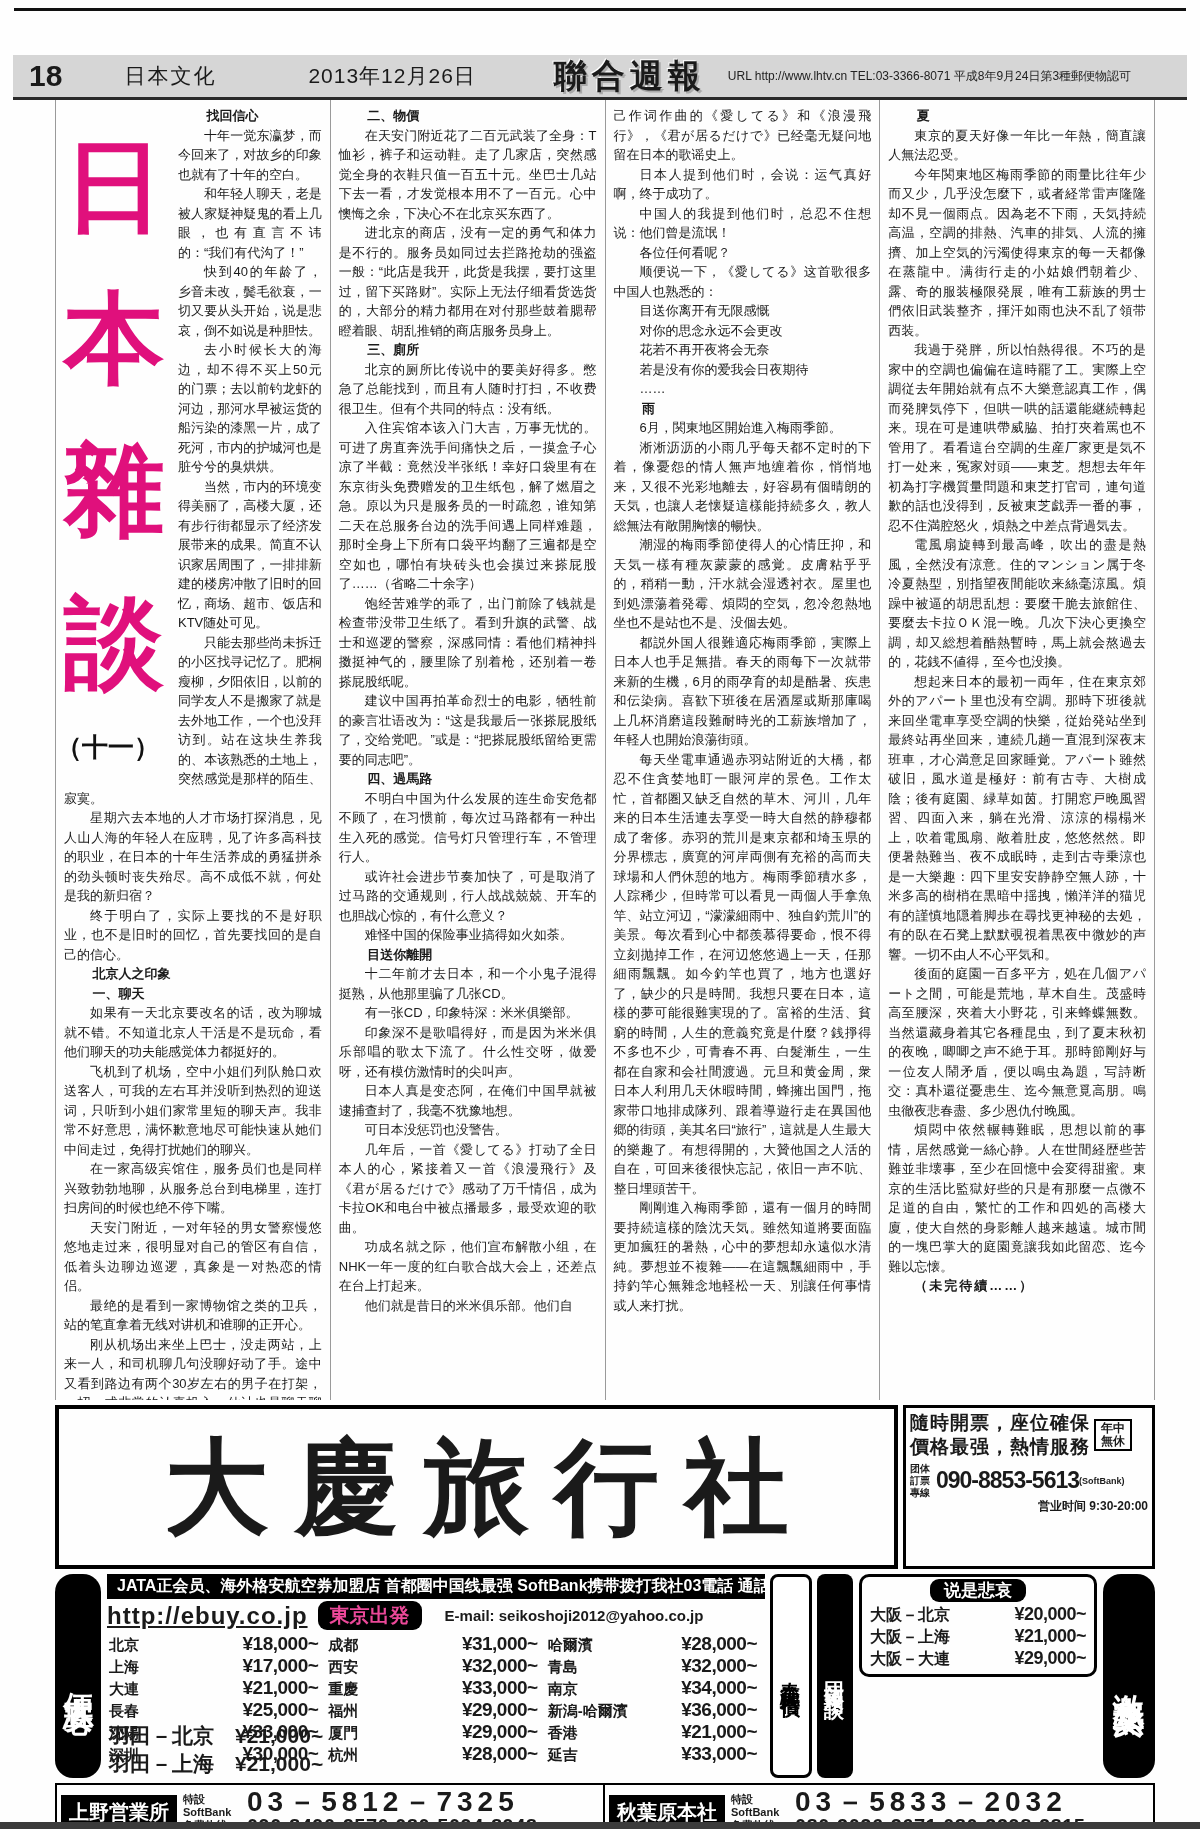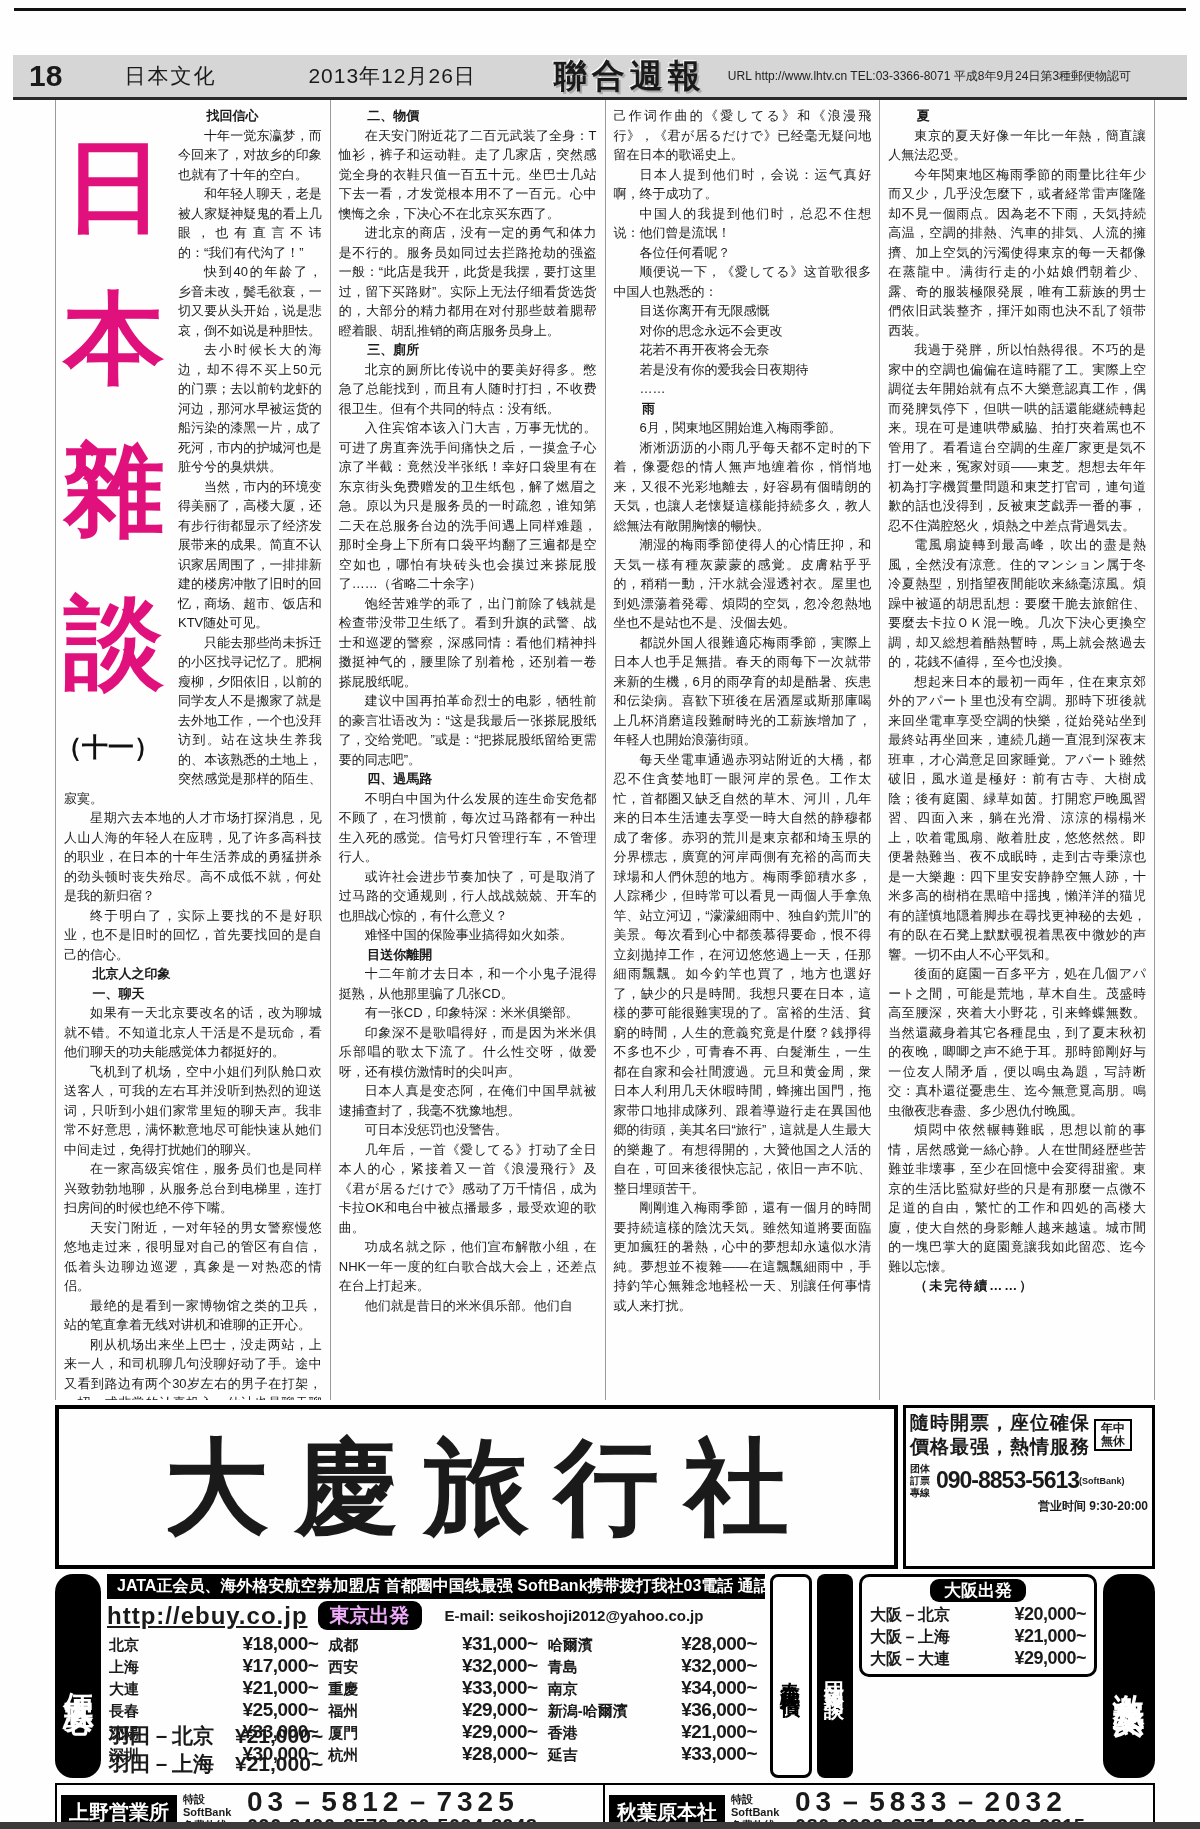--- a/index.html
+++ b/index.html
@@ -49,21 +49,21 @@
            align-items:center;justify-content:center;text-align:center;}
   .v-badge span{writing-mode:vertical-rl;text-orientation:upright;letter-spacing:4px;}
   .badge-left{width:46px;font-size:30px;margin-right:6px;}
   .badge-right{width:52px;font-size:32px;margin-left:6px;}
   .badge-mid{width:36px;font-size:20px;margin-left:5px;border-radius:8px;}
   .badge-spring{background:#fff;color:#000;border:3px solid #000;}
   .ad-center{flex:1;display:flex;flex-direction:column;min-width:0;}
   .jata-bar{background:#000;color:#fff;font-size:16px;font-weight:bold;padding:2px 10px;white-space:nowrap;}
   .url-row{display:flex;align-items:center;margin:2px 0 3px 0;}
   .ad-url{font-size:24px;font-weight:900;text-decoration:underline;letter-spacing:1px;}
-  .dep-badge{background:#000;color:#f0abfc;font-size:20px;font-weight:900;border-radius:9px;
+  .dep-badge{background:#000;color:#ec4899;font-size:20px;font-weight:900;border-radius:9px;
              padding:1px 12px;margin:0 10px;white-space:nowrap;}
   .ad-email{font-size:15px;font-weight:900;white-space:nowrap;overflow:hidden;padding-left:13px;}
   .fare-cols{display:flex;flex:1;min-height:0;}
   .fare-col{flex:1;display:flex;flex-direction:column;justify-content:space-between;padding:0 8px 0 2px;}
   .fare-row{display:flex;align-items:baseline;font-weight:900;}
   .fare-city{font-size:15px;white-space:nowrap;}
   .fare-price{font-size:19px;margin-left:auto;white-space:nowrap;letter-spacing:-0.5px;}
   .fare-bottom{display:flex;justify-content:space-between;font-size:21px;font-weight:900;
                padding:2px 14px 0 2px;white-space:nowrap;flex-direction:column;}
   .ad-right{width:238px;display:flex;flex-direction:column;margin-left:6px;}
@@ -309,21 +309,21 @@
         </div>
       </div>
       <div class="v-badge badge-mid badge-spring">
         <span>春節大特價</span>
       </div>
       <div class="v-badge badge-mid">
         <span>団体可相談</span>
       </div>
       <div class="ad-right">
         <div class="city-box">
-          <div class="city-box-title">大阪出発</div>
+          <div class="city-box-title">说是悲哀</div>
           <div>
               <div class="fare-row">
                 <span class="fare-city">大阪－北京</span>
                 <span class="fare-price">¥20,000~</span>
               </div>
               <div class="fare-row">
                 <span class="fare-city">大阪－上海</span>
                 <span class="fare-price">¥21,000~</span>
               </div>
               <div class="fare-row">

